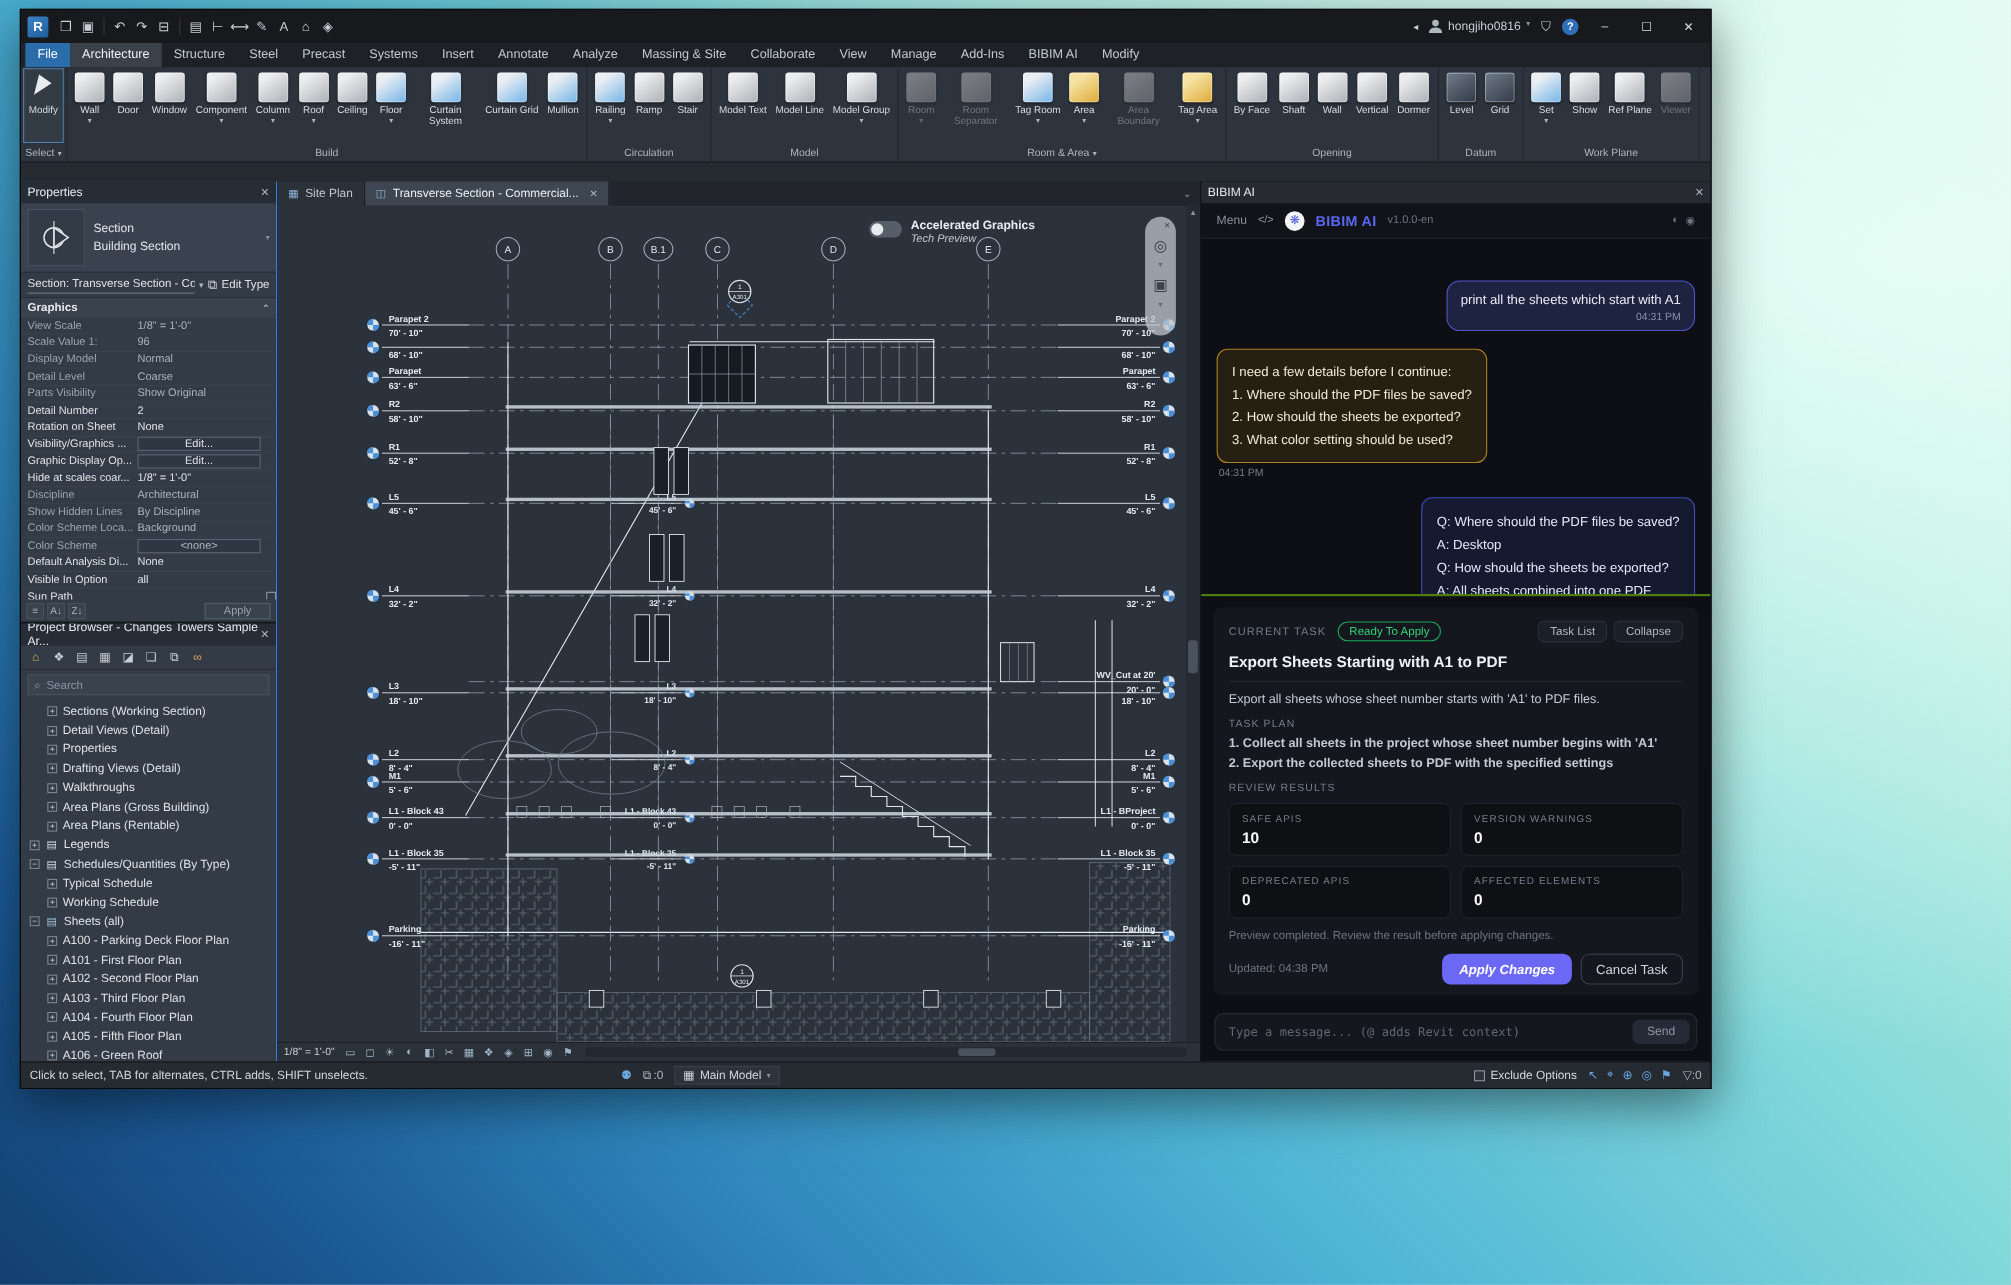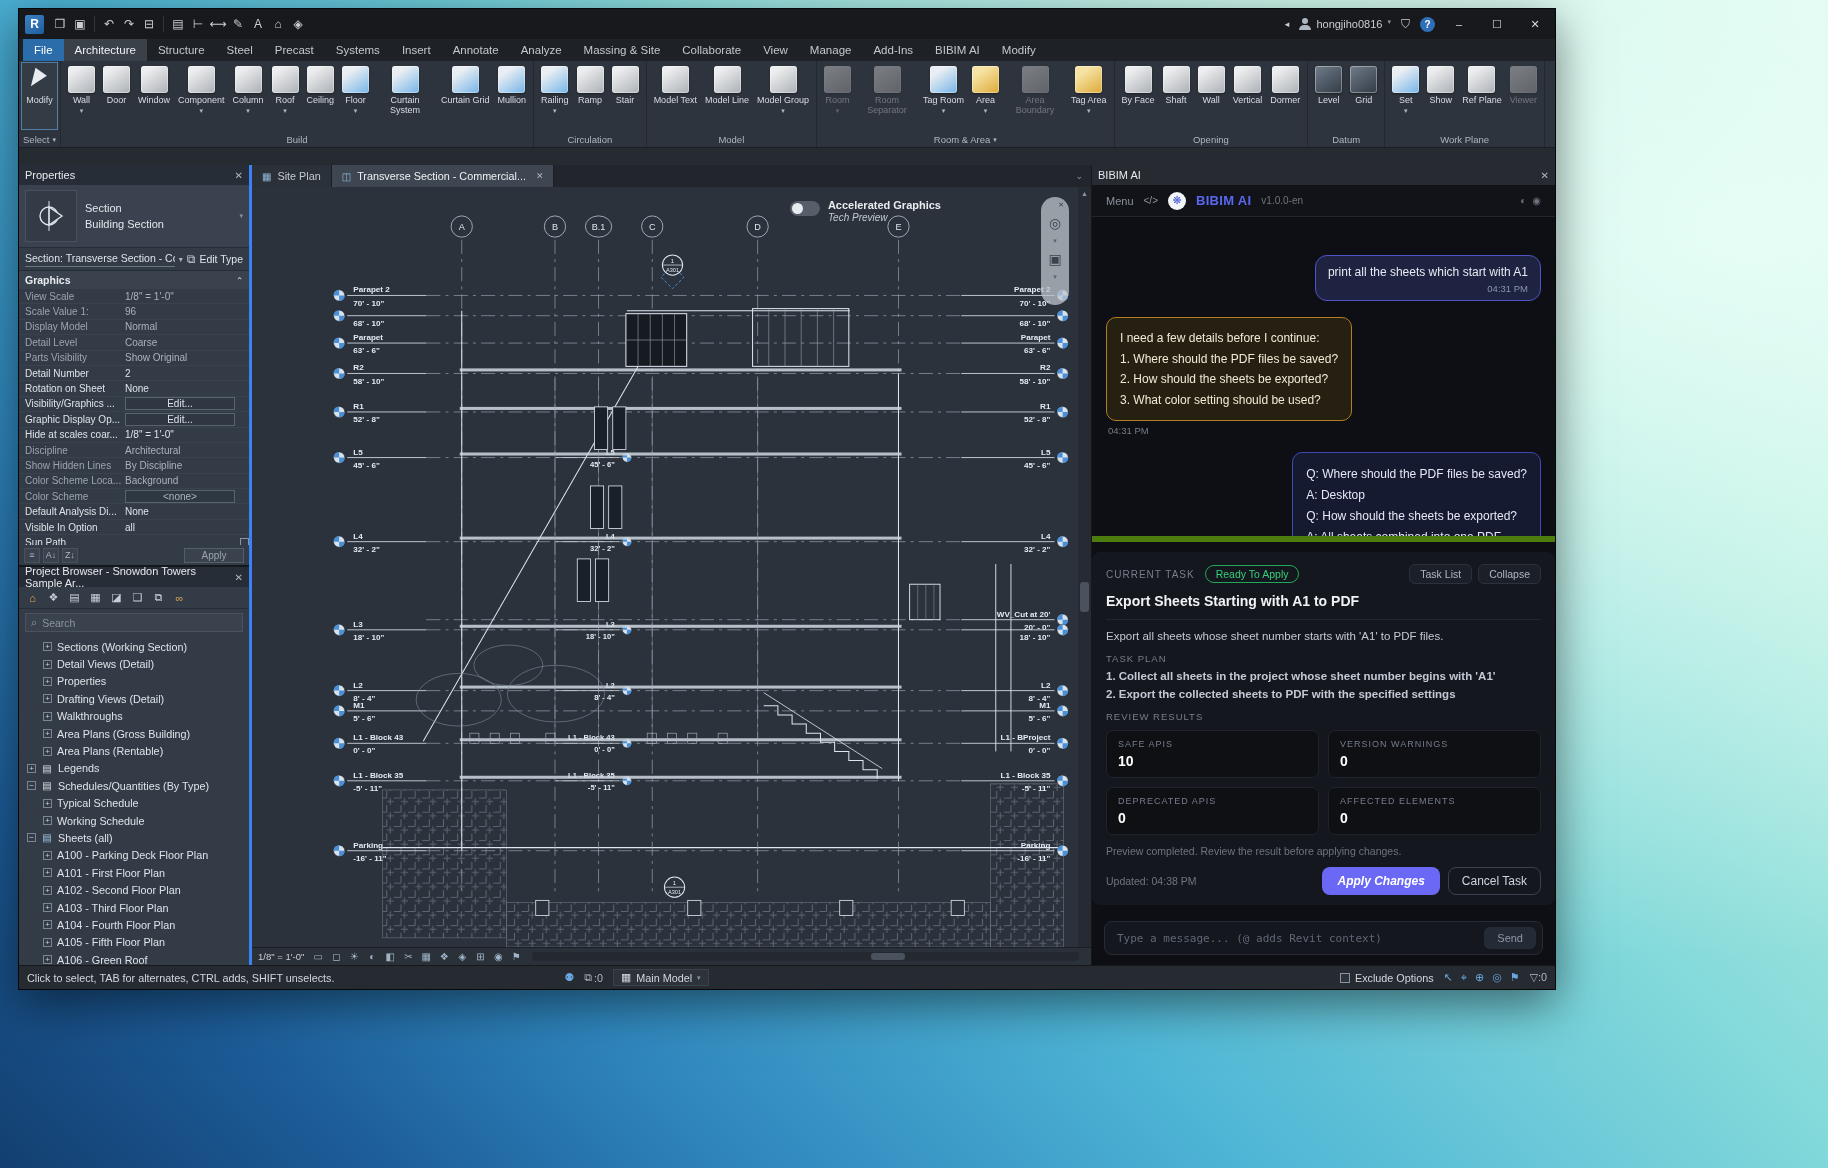--- a/index.html
+++ b/index.html
@@ -48,21 +48,21 @@
   .tone-modify .ricon{ background:transparent; box-shadow:none; position:relative;}
   .tone-modify .ricon::before{ content:""; position:absolute; left:7px; top:3px; width:0; height:0;
     border-left:13px solid #e8ecf0; border-top:5px solid transparent; border-bottom:14px solid transparent; transform:rotate(14deg);}
   .rlabel{ margin-top:3px; font-size:9px; line-height:1.08; text-align:center; color:#d8dce2; max-width:56px;}
   .rarrow{ font-size:7px; color:#aeb6c0; line-height:1; margin-top:1px;}
   .rgl{ height:15px; display:flex; align-items:center; justify-content:center; gap:3px; font-size:9.5px; color:#aeb6c0;}
   .rgl-arrow{ font-size:7px;}
   .ribbon-strip{ height:18px; background:#262b31; border-top:1px solid #1b1f24; flex:none;}
   
   .main{ flex:1; display:flex; min-height:0;}
-  .leftcol{ width:233px; flex:none; display:flex; flex-direction:column; background:#333b46; border-right:3px solid #3b82f6;}
+  .leftcol{ width:233px; flex:none; display:flex; flex-direction:column; background:#333b46; border-right:1px solid #3b82f6;}
   .panelhdr{ height:20px; background:#272d36; display:flex; align-items:center; padding:0 6px; font-size:11px; color:#e6e9ee; flex:none;}
   .panelhdr .x{ margin-left:auto; font-size:10px; color:#aeb6c0;}
   
   .props{ height:402px; display:flex; flex-direction:column; border-bottom:2px solid #14171b; overflow:hidden;}
   .typesel{ display:flex; background:#3a4250; margin:0; padding:5px 6px; gap:8px; align-items:center; height:62px; flex:none;}
   .typesel .tsicon{ width:52px; height:52px; background:#333b46; border:1px solid #49525e; display:flex; align-items:center; justify-content:center;}
   .tsname{ font-size:11px; color:#e3e7ec; line-height:1.5;}
   .selrow{ height:24px; display:flex; align-items:center; gap:4px; padding:0 6px; border-top:1px solid #272d36; border-bottom:1px solid #272d36; flex:none;}
   .selrow .selname{ flex:1; font-size:10.5px; color:#dfe3e9; border-bottom:1px solid #6b7684; padding-bottom:2px; white-space:nowrap; overflow:hidden;}
   .selrow .chev{ font-size:8px; color:#aeb6c0;}
@@ -143,21 +143,21 @@
   .msg-user{ align-self:flex-end; max-width:270px; background:#1d2340; border:1px solid #4f55c7; border-radius:12px;
     padding:9px 12px 6px; margin-top:28px; font-size:12px; color:#e8eaf2;}
   .msg-user .mtime{ text-align:right; font-size:9.5px; color:#8a92a8; margin-top:4px;}
   .msg-ai{ align-self:flex-start; max-width:300px; background:#262012; border:1px solid #b07f1f; border-radius:10px;
     padding:9px 13px; margin-top:16px; font-size:12px; color:#f0ead6;}
   .msg-ai p{ margin:2px 0; line-height:1.55;}
   .ai-time{ align-self:flex-start; font-size:9.5px; color:#757d8a; margin:4px 2px 0;}
   .msg-qa{ align-self:flex-end; max-width:300px; background:#151a31; border:1px solid #3f4bb5; border-radius:10px;
     padding:10px 13px 6px; margin-top:16px; font-size:12px; color:#e4e8f6;}
   .msg-qa p{ margin:2px 0; line-height:1.58;}
-  .taskwrap{ border-top:6px solid #4d7c0f; padding:10px 0 8px; flex:none;}
+  .taskwrap{ border-top:2px solid #4d7c0f; padding:10px 11px 8px; flex:none;}
   .taskcard{ background:#14171d; border-radius:8px; padding:12px 14px 10px;}
   .taskrow1{ display:flex; align-items:center; gap:10px;}
   .tlabel{ font-size:10px; letter-spacing:1px; color:#767e8c;}
   .tstatus{ border:1px solid #1fa856; border-radius:999px; color:#35d07a; font-size:10.5px; padding:2px 10px;}
   .tbtns{ margin-left:auto; display:flex; gap:6px;}
   .tbtn{ background:#1b1f27; border:1px solid #2c313c; border-radius:6px; padding:3px 10px; font-size:10.5px; color:#aeb6c4;}
   .ttitle{ font-size:14px; font-weight:bold; color:#f0f2f6; margin-top:9px; padding-bottom:10px; border-bottom:1px solid #23262e;}
   .tdesc{ font-size:11.5px; color:#c3c9d4; margin-top:10px;}
   .tsub{ font-size:9.5px; letter-spacing:1px; color:#767e8c; margin-top:11px;}
   .tplan p{ font-size:11.5px; color:#c3c9d4; margin-top:6px;font-weight:bold;}
@@ -612,21 +612,21 @@
         <div class="props-foot">
           <span class="sorticon">≡</span>
           <span class="sorticon">A↓</span>
           <span class="sorticon">Z↓</span>
           <span class="applybtn">Apply</span>
         </div>
       </div>
 
       <div class="browser">
         <div class="panelhdr">
-          <span>Project Browser - Snowdon Towers Sample Ar...</span>
+          <span>Project Browser - Changes Towers Sample Ar...</span>
           <span class="x">✕</span>
         </div>
         <div class="btools">
           <span class="btool amber">⌂</span>
           <span class="btool">❖</span>
           <span class="btool">▤</span>
           <span class="btool">▦</span>
           <span class="btool">◪</span>
           <span class="btool">❏</span>
           <span class="btool">⧉</span>

